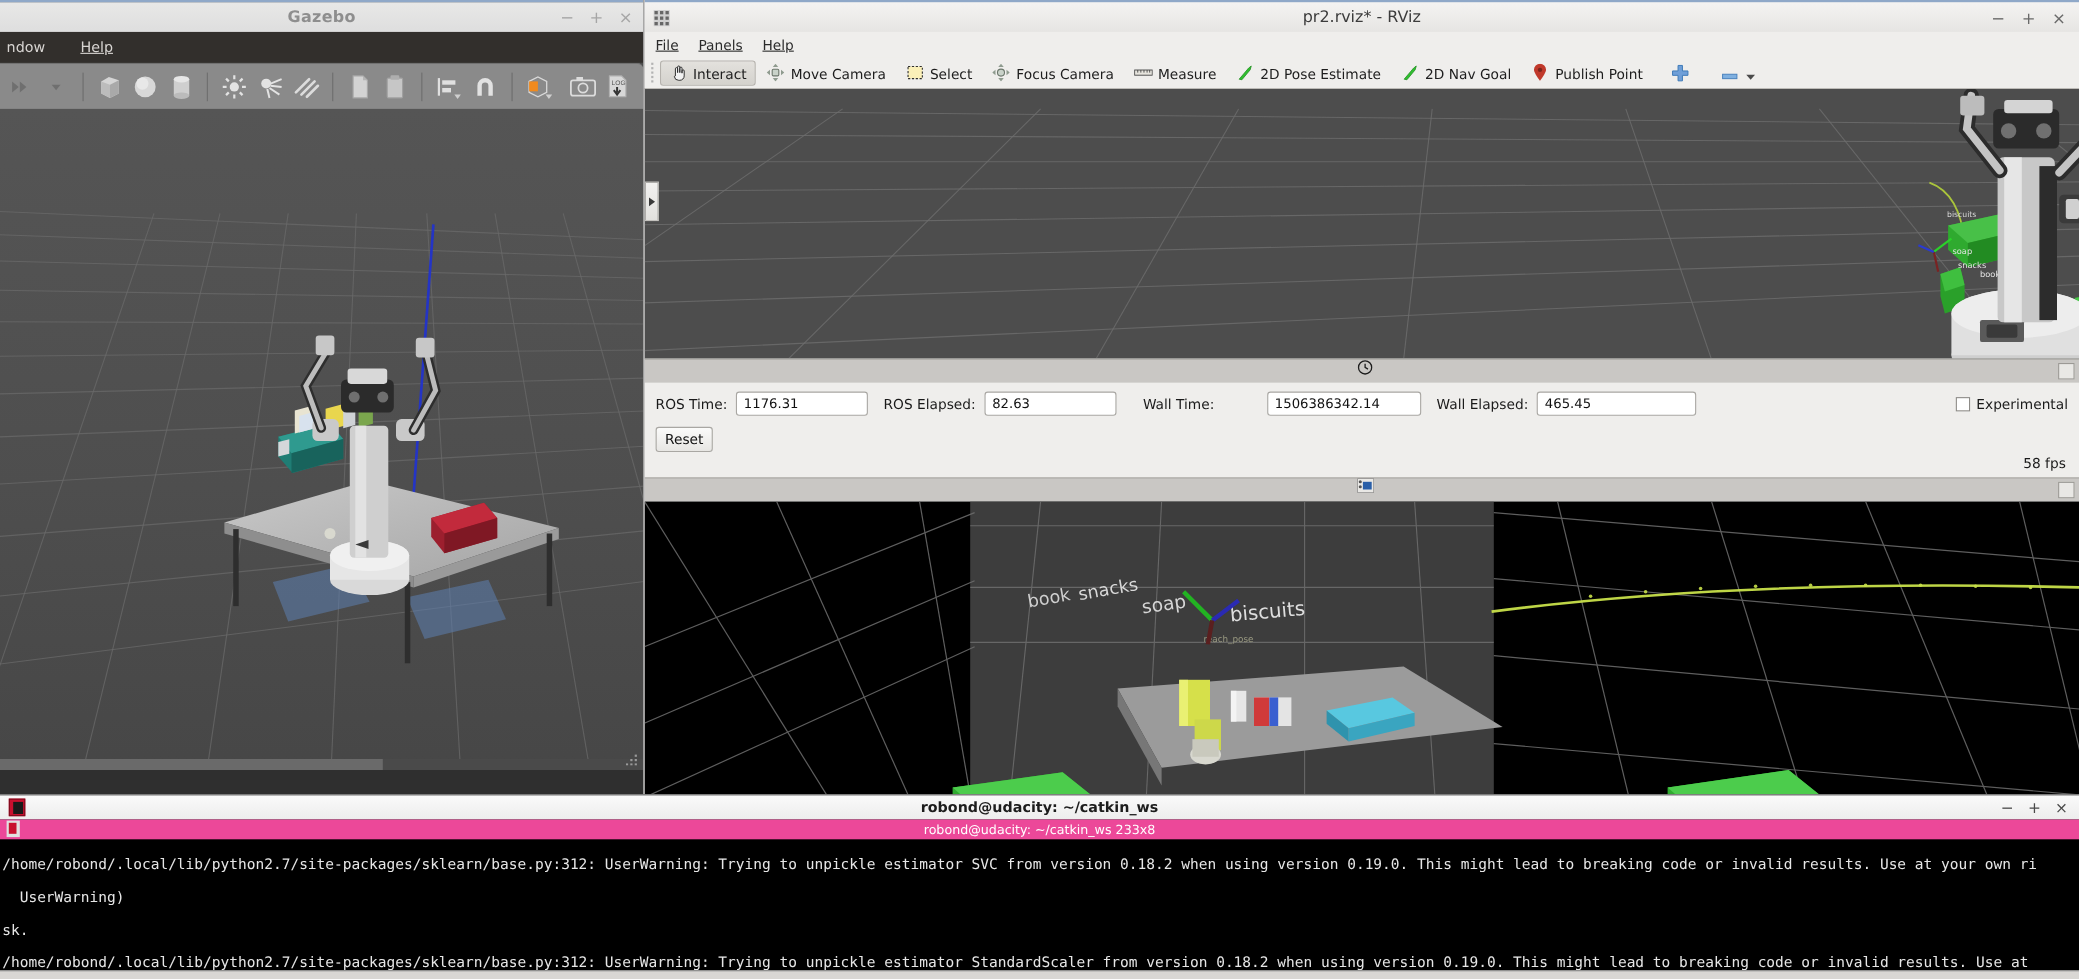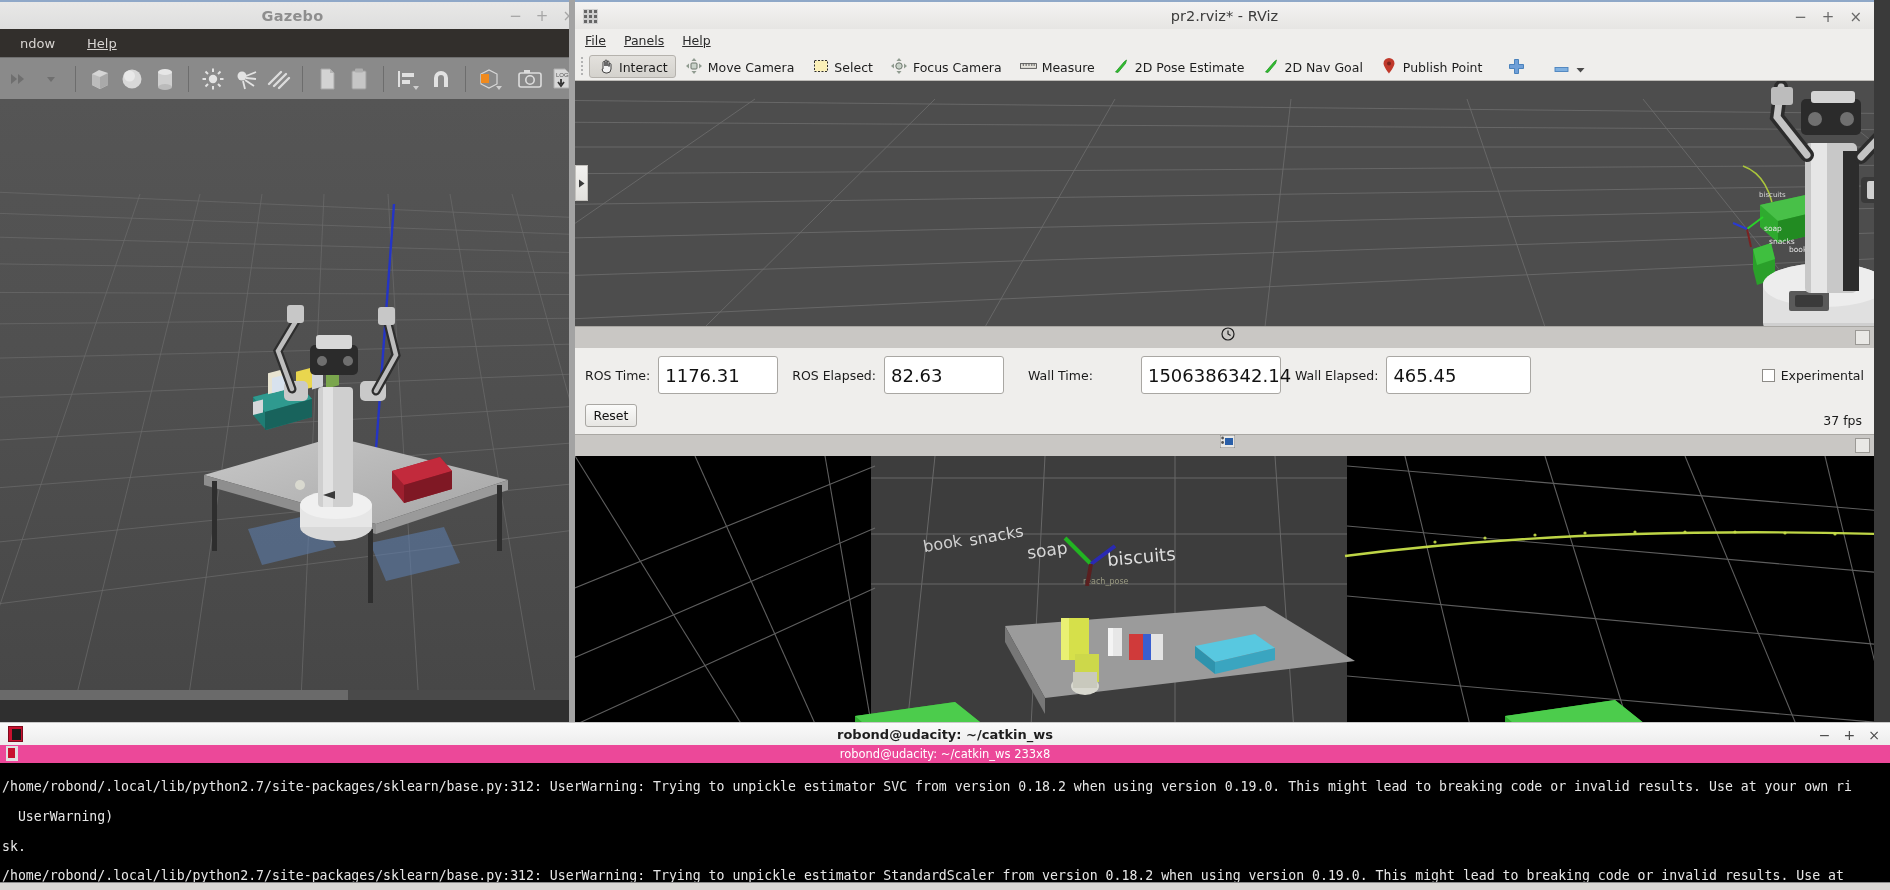--- a/index.html
+++ b/index.html
@@ -53,23 +53,23 @@
   .gz-statusbar .val { background:#646464; padding:1px 5px; border-radius:2px; color:#e6e6e6; }
   .gz-scroll {
     position:absolute; left:0; bottom: 22px; width:585px; height:10px; background:#4a4a4a;
   }
   .gz-scroll i { display:block; height:10px; width: 348px; background:#6a6a6a; }
   .gz-bottombar { position:absolute; left:0; bottom:0; width:585px; height:22px; background:#2f2f2f; }
   .gz-resize { position:absolute; right:5px; bottom:3px; width:12px; height:12px; }
 
   
   #rviz {
-    position: absolute; left: 569px; top: 0; width: 1305px; height: 722px;
+    position: absolute; left: 585px; top: 0; width: 1305px; height: 722px;
     background: #efeeec; overflow: hidden;
-    border-left: 6px solid #a3a3a3;
+    border-left: 1px solid #a3a3a3;
   }
   .rz-titlebar {
     height: 29px; background: linear-gradient(#f4f3f2,#e6e5e3);
     border-top: 2px solid #8fa8c8;
     display:flex; align-items:center; justify-content:center; position: relative;
   }
   .rz-title { font-size: 14.5px; color:#3c3c3c; }
   .rz-appicon { position:absolute; left:8px; top:7px; width:15px; height:15px; }
   .rz-winbtns { position:absolute; right: 12px; top:0; height:29px; display:flex; align-items:center; gap:15px; color:#6a6a6a; font-size:15px; }
   .rz-menubar { height: 23px; background:#efeeec; display:flex; align-items:center; gap:18px; padding-left:10px; font-size:12.5px; color:#2b2b2b; }
@@ -104,21 +104,21 @@
     flex-direction:column;
   }
   .dock-header .float-btn {
     position:absolute; right:4px; top:3px; width:15px; height:15px;
     background:#e9e8e5; border:1px solid #9b9995;
   }
   .time-body { background:#efeeec; height: 86px; position:relative; padding: 8px 10px 0 10px; }
   .time-row { display:flex; align-items:center; gap:8px; font-size:12.5px; color:#1a1a1a; }
   .time-row .fld {
     background:#fff; border:1px solid #a9a7a3; border-radius:3px;
-    height:38px; display:flex; align-items:center; padding:0 6px; font-size:18px; color:#111;
+    height:22px; display:flex; align-items:center; padding:0 6px; font-size:12px; color:#111;
   }
   #f-rostime { width: 120px; } #f-roselapsed { width: 120px; }
   #f-walltime { width: 140px; margin-left: 40px; } #f-wallelapsed { width: 145px; }
   .time-row .spacer { flex: 1; }
   .chk { display:flex; align-items:center; gap:6px; font-size:12.5px; }
   .chk .box { width:13px; height:13px; background:#fff; border:1px solid #8d8b87; }
   .btn-reset {
     margin-top: 10px; width: 52px; height: 23px; font-size:12.5px;
     background: linear-gradient(#fbfbfa,#e7e6e3); border:1px solid #a9a7a3; border-radius:3px;
     display:flex; align-items:center; justify-content:center; color:#111;
@@ -165,21 +165,21 @@
     <div class="gz-titlebar">
       <div class="gz-title">Gazebo</div>
       <div class="gz-winbtns">
         <span>−</span>
         <span>+</span>
         <span>×</span>
       </div>
     </div>
 
     <div class="gz-menubar">
-      <div class="mi" style="margin-left:14px;">ndow</div>
+      <div class="mi" style="margin-left:0px;">ndow</div>
       <div class="mi"><u>Help</u></div>
     </div>
 
     <div class="gz-toolbar">
       <div class="tb-ic">
         <svg width="20" height="18" viewBox="0 0 20 18">
             <path d="M2 4 L2 14 L8 9 Z" fill="#6f6f6f"></path>
             <path d="M9 4 L9 14 L15 9 Z" fill="#6f6f6f"></path>
           </svg>
       </div>
@@ -691,21 +691,21 @@
         <span class="fld" id="f-walltime">1506386342.14</span>
         <span style="margin-left:6px;">Wall Elapsed:</span>
         <span class="fld" id="f-wallelapsed">465.45</span>
         <span class="spacer"></span>
         <span class="chk">
           <span class="box"></span>
           <span>Experimental</span>
         </span>
       </div>
       <div class="btn-reset">Reset</div>
-      <div class="fps">37 fps</div>
+      <div class="fps">58 fps</div>
     </div>
 
     <div class="dock-header">
       <span style="display:flex;align-items:center;">
         <svg width="15" height="13" viewBox="0 0 15 13">
             <rect width="15" height="13" fill="#e9e8e5" stroke="#6a6a6a" stroke-width="0.8"></rect>
             <rect x="5" y="3" width="8" height="7" fill="#2a5fa8"></rect>
             <circle cx="2.6" cy="3" r="1.4" fill="#555"></circle>
             <circle cx="2.6" cy="7.5" r="1.4" fill="#555"></circle>
           </svg>

